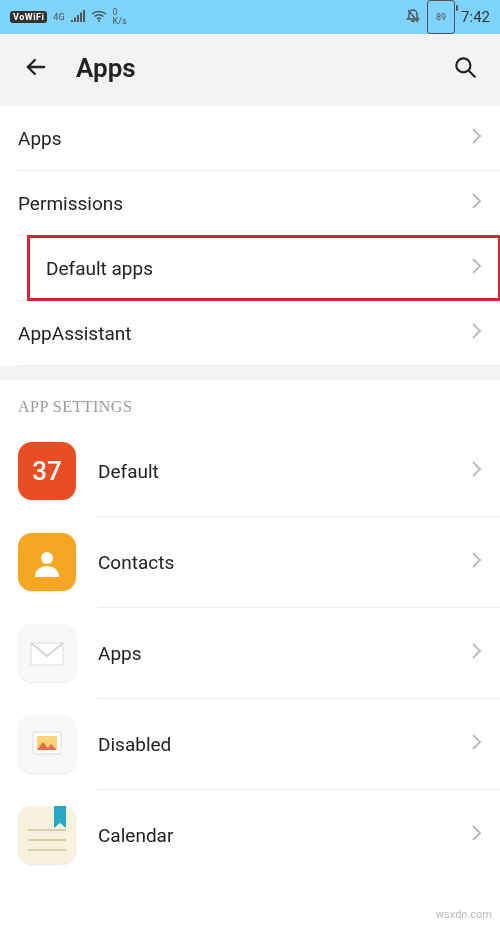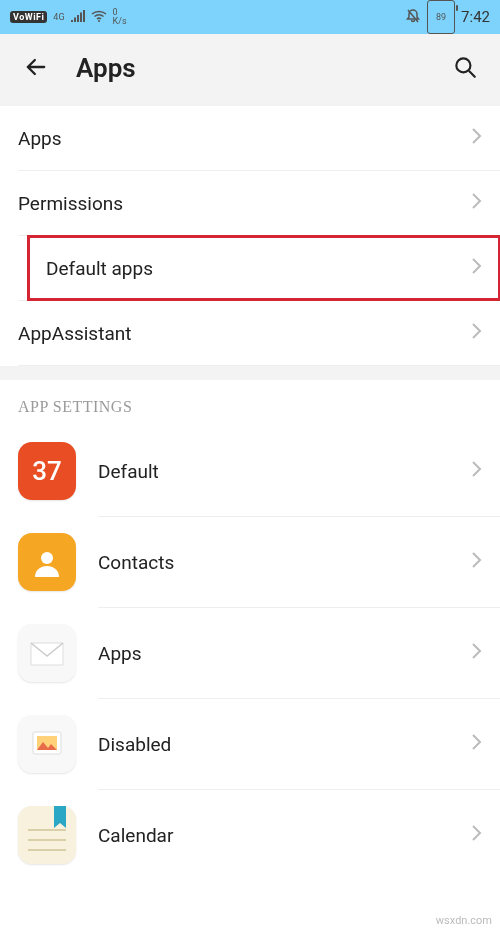--- a/index.html
+++ b/index.html
@@ -111,21 +111,21 @@
   }
   .app-divider { height:1px; background:#eee; margin-left: 98px; }
 
   .icon-calendar { background:#e84d24; }
   .icon-contacts { background:#f5a623; }
   .icon-email { background:#f8f8f8; position:relative; }
   .icon-gallery { background:#f8f8f8; }
   .icon-notepad { background:#f5eedd; position:relative; }
 
   .watermark {
-    position:absolute; bottom:12px; right:8px; font-size:11px; color:#bbb;
+    position:absolute; bottom:18px; right:8px; font-size:11px; color:#bbb;
   }
 </style>
 </head>
 <body>
 
 <div class="status-bar">
   <div class="status-left">
     <span class="vowifi-badge">VoWiFi</span>
     <span class="signal-4g">4G</span>
     <span>

